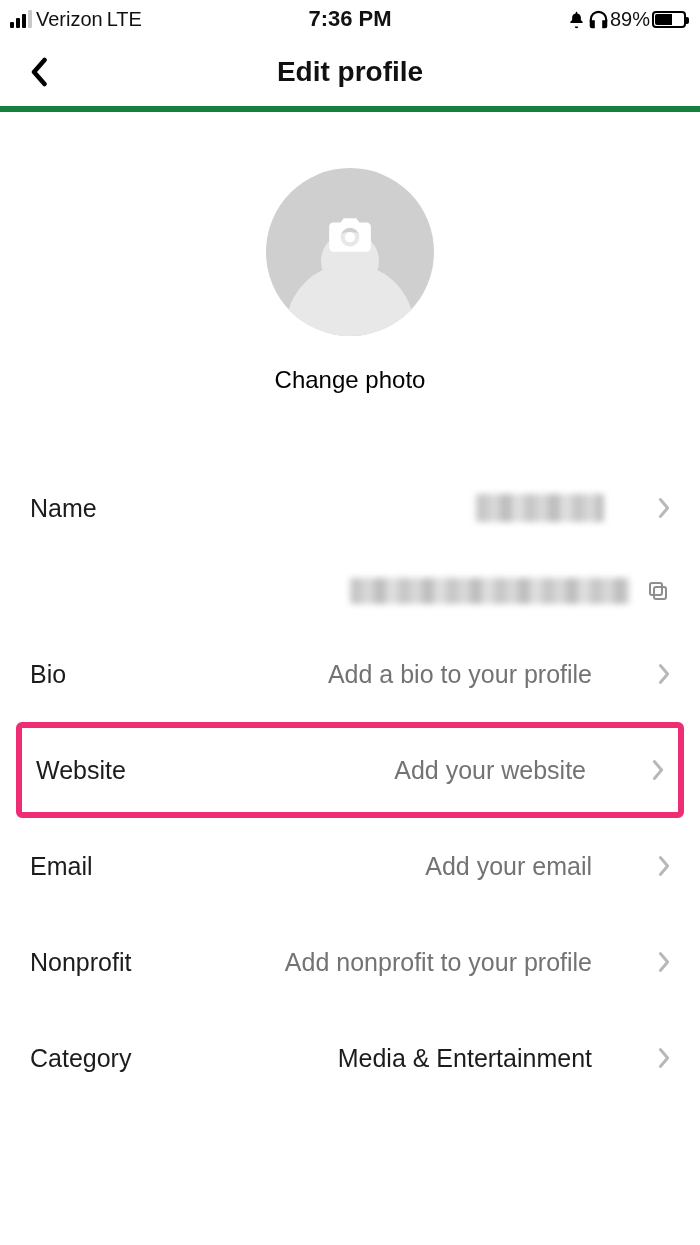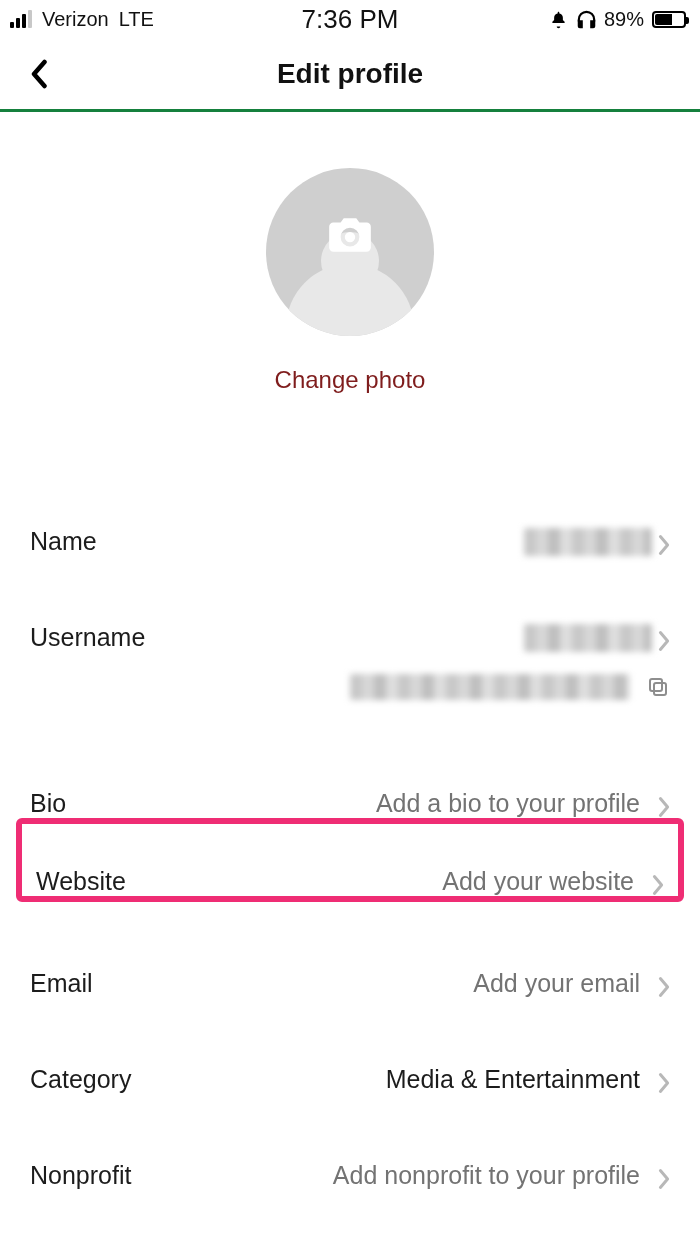--- a/index.html
+++ b/index.html
@@ -1,57 +1,57 @@
 <!DOCTYPE html>
 <html><head>
   <meta charset="utf-8">
   <style>
     * { margin:0; padding:0; box-sizing:border-box; font-family:-apple-system,BlinkMacSystemFont,"Helvetica Neue",Arial,sans-serif; -webkit-font-smoothing:antialiased; }
     html,body { width:700px; height:1245px; background:#fff; color:#111; overflow:hidden; }
     
     .status-bar { display:flex; align-items:center; justify-content:space-between; height:38px; padding:0 14px 0 10px; font-size:20px; font-weight:500; }
-    .status-left,.status-right { display:flex; align-items:center; gap:6px; }
+    .status-left,.status-right { display:flex; align-items:center; }
     .signal-bars { display:flex; align-items:flex-end; gap:2px; height:18px; }
     .signal-bars span { width:4px; background:#000; border-radius:1px; }
     .signal-bars span.dim { background:#c8c8c8; }
     .carrier { font-size:20px; font-weight:400; margin-left:4px; }
     .network { font-size:20px; font-weight:400; margin-left:4px;text-align:right; }
-    .time { font-size:26px; font-weight:400; position:absolute; left:50%; transform:translateX(-50%); }
+    .time { font-size:22px; font-weight:700; position:absolute; left:50%; transform:translateX(-50%); }
     .icon-sm { display:flex; align-items:center; }
     .battery-box { width:34px; height:17px; border:2px solid #000; border-radius:4px; position:relative; margin-left:2px;}
     .battery-box::after { content:""; position:absolute; right:-5px; top:4px; width:3px; height:7px; background:#000; border-radius:0 2px 2px 0;}
     .battery-fill { position:absolute; left:1px; top:1px; bottom:1px; width:57%; background:#000; border-radius:2px 0 0 2px; }
     
-    .nav-header { display:flex; align-items:center; justify-content:center; height:74px; border-bottom:3px solid #15803d; position:relative; }
+    .nav-header { display:flex; align-items:center; justify-content:center; height:74px; border-bottom:6px solid #15803d; position:relative; }
     .back-btn { position:absolute; left:22px; top:50%; transform:translateY(-50%); display:flex; align-items:center; justify-content:center; width:36px; height:36px; cursor:pointer; }
     .page-title { font-size:28px; font-weight:700; letter-spacing:0; }
     
     .photo-section { display:flex; flex-direction:column; align-items:center; padding:56px 0 26px; }
     .avatar { width:168px; height:168px; border-radius:50%; background:#cfcfcf; position:relative; overflow:hidden; cursor:pointer; }
     .avatar-head { position:absolute; left:50%; top:64px; transform:translateX(-50%); width:58px; height:58px; border-radius:50%; background:#e8e8e8; }
     .avatar-body { position:absolute; left:50%; bottom:-56px; transform:translateX(-50%); width:128px; height:128px; border-radius:50%; background:#e8e8e8; }
     .avatar-cam { position:absolute; left:50%; top:46px; transform:translateX(-50%); z-index:2; }
-    .change-photo { margin-top:30px; font-size:24px; color:#7f1d1d; cursor:pointer; }
+    .change-photo { margin-top:30px; font-size:24px; color:#000000; cursor:pointer; }
     
     .rows { padding:40px 0 0; }
-    .row { display:flex; align-items:flex-end; padding:0 30px; height:96px; cursor:pointer; position:relative; }
+    .row { display:flex; align-items:center; padding:0 30px; height:96px; cursor:pointer; position:relative;gap:48px; }
     .row-label { font-size:25px; color:#1c1c1c; }
     .row-spacer { flex:1; }
     .row-value { font-size:25px; color:#1c1c1c; margin-right:12px; }
     .row-value.placeholder { color:#737373; }
     .chevron { display:flex; align-items:center; margin-left:6px; }
     .blurred { height:28px; border-radius:2px;
       background:repeating-linear-gradient(90deg,#c8c8c8 0 12px,#d7d7d7 12px 24px,#bfbfbf 24px 36px,#dedede 36px 48px);
       filter:blur(3px); }
     .blur-a { width:128px; }
     .blur-b { width:128px; }
     .blur-c { width:280px; height:26px; }
     .url-row { padding:0 30px; display:flex; align-items:center; height:70px; }
     .copy-btn { margin-left:16px; display:flex; align-items:center; cursor:pointer; }
-    .highlight-box { border:6px solid #ef2d74; border-radius:6px; margin:0 16px; height:84px; }
+    .highlight-box { border:6px solid #ef2d74; border-radius:6px; margin:0 16px; height:96px; }
     .highlight-box .row { height:100%; padding:0 14px; }
   </style>
 </head>
 <body>
 
 <div class="status-bar">
   <div class="status-left">
     <span class="signal-bars">
       <span style="height:6px"></span>
         <span style="height:10px"></span>
@@ -109,30 +109,20 @@
     <span class="row-label">Name</span>
     <span class="row-spacer"></span>
     <span class="blurred blur-a"></span>
     <span class="chevron">
       <svg width="12" height="22" viewBox="0 0 10 18" fill="none" stroke="#b8b8b8" stroke-width="2.5" stroke-linecap="round" stroke-linejoin="round">
           <polyline points="2 2 8 9 2 16"></polyline>
         </svg>
     </span>
   </div>
 
-  <div class="row">
-    <span class="row-label">Username</span>
-    <span class="row-spacer"></span>
-    <span class="blurred blur-b"></span>
-    <span class="chevron">
-      <svg width="12" height="22" viewBox="0 0 10 18" fill="none" stroke="#b8b8b8" stroke-width="2.5" stroke-linecap="round" stroke-linejoin="round">
-          <polyline points="2 2 8 9 2 16"></polyline>
-        </svg>
-    </span>
-  </div>
 
   <div class="url-row">
     <span class="row-spacer"></span>
     <span class="blurred blur-c"></span>
     <span class="copy-btn">
       <svg width="24" height="24" viewBox="0 0 24 24" fill="none" stroke="#8e8e8e" stroke-width="2" stroke-linecap="round" stroke-linejoin="round">
           <rect x="8" y="8" width="12" height="12" rx="2"></rect>
           <rect x="4" y="4" width="12" height="12" rx="2"></rect>
         </svg>
     </span>
@@ -167,34 +157,34 @@
     <span class="row-spacer"></span>
     <span class="row-value placeholder">Add your email</span>
     <span class="chevron">
       <svg width="12" height="22" viewBox="0 0 10 18" fill="none" stroke="#b8b8b8" stroke-width="2.5" stroke-linecap="round" stroke-linejoin="round">
           <polyline points="2 2 8 9 2 16"></polyline>
         </svg>
     </span>
   </div>
 
   <div class="row">
+    <span class="row-label">Nonprofit</span>
+    <span class="row-spacer"></span>
+    <span class="row-value placeholder">Add nonprofit to your profile</span>
+    <span class="chevron">
+      <svg width="12" height="22" viewBox="0 0 10 18" fill="none" stroke="#b8b8b8" stroke-width="2.5" stroke-linecap="round" stroke-linejoin="round">
+          <polyline points="2 2 8 9 2 16"></polyline>
+        </svg>
+    </span>
+  </div>
+
+  <div class="row">
     <span class="row-label">Category</span>
     <span class="row-spacer"></span>
     <span class="row-value">Media &amp; Entertainment</span>
     <span class="chevron">
       <svg width="12" height="22" viewBox="0 0 10 18" fill="none" stroke="#b8b8b8" stroke-width="2.5" stroke-linecap="round" stroke-linejoin="round">
           <polyline points="2 2 8 9 2 16"></polyline>
         </svg>
     </span>
   </div>
 
-  <div class="row">
-    <span class="row-label">Nonprofit</span>
-    <span class="row-spacer"></span>
-    <span class="row-value placeholder">Add nonprofit to your profile</span>
-    <span class="chevron">
-      <svg width="12" height="22" viewBox="0 0 10 18" fill="none" stroke="#b8b8b8" stroke-width="2.5" stroke-linecap="round" stroke-linejoin="round">
-          <polyline points="2 2 8 9 2 16"></polyline>
-        </svg>
-    </span>
-  </div>
-
 </div>
 
 </body></html>

